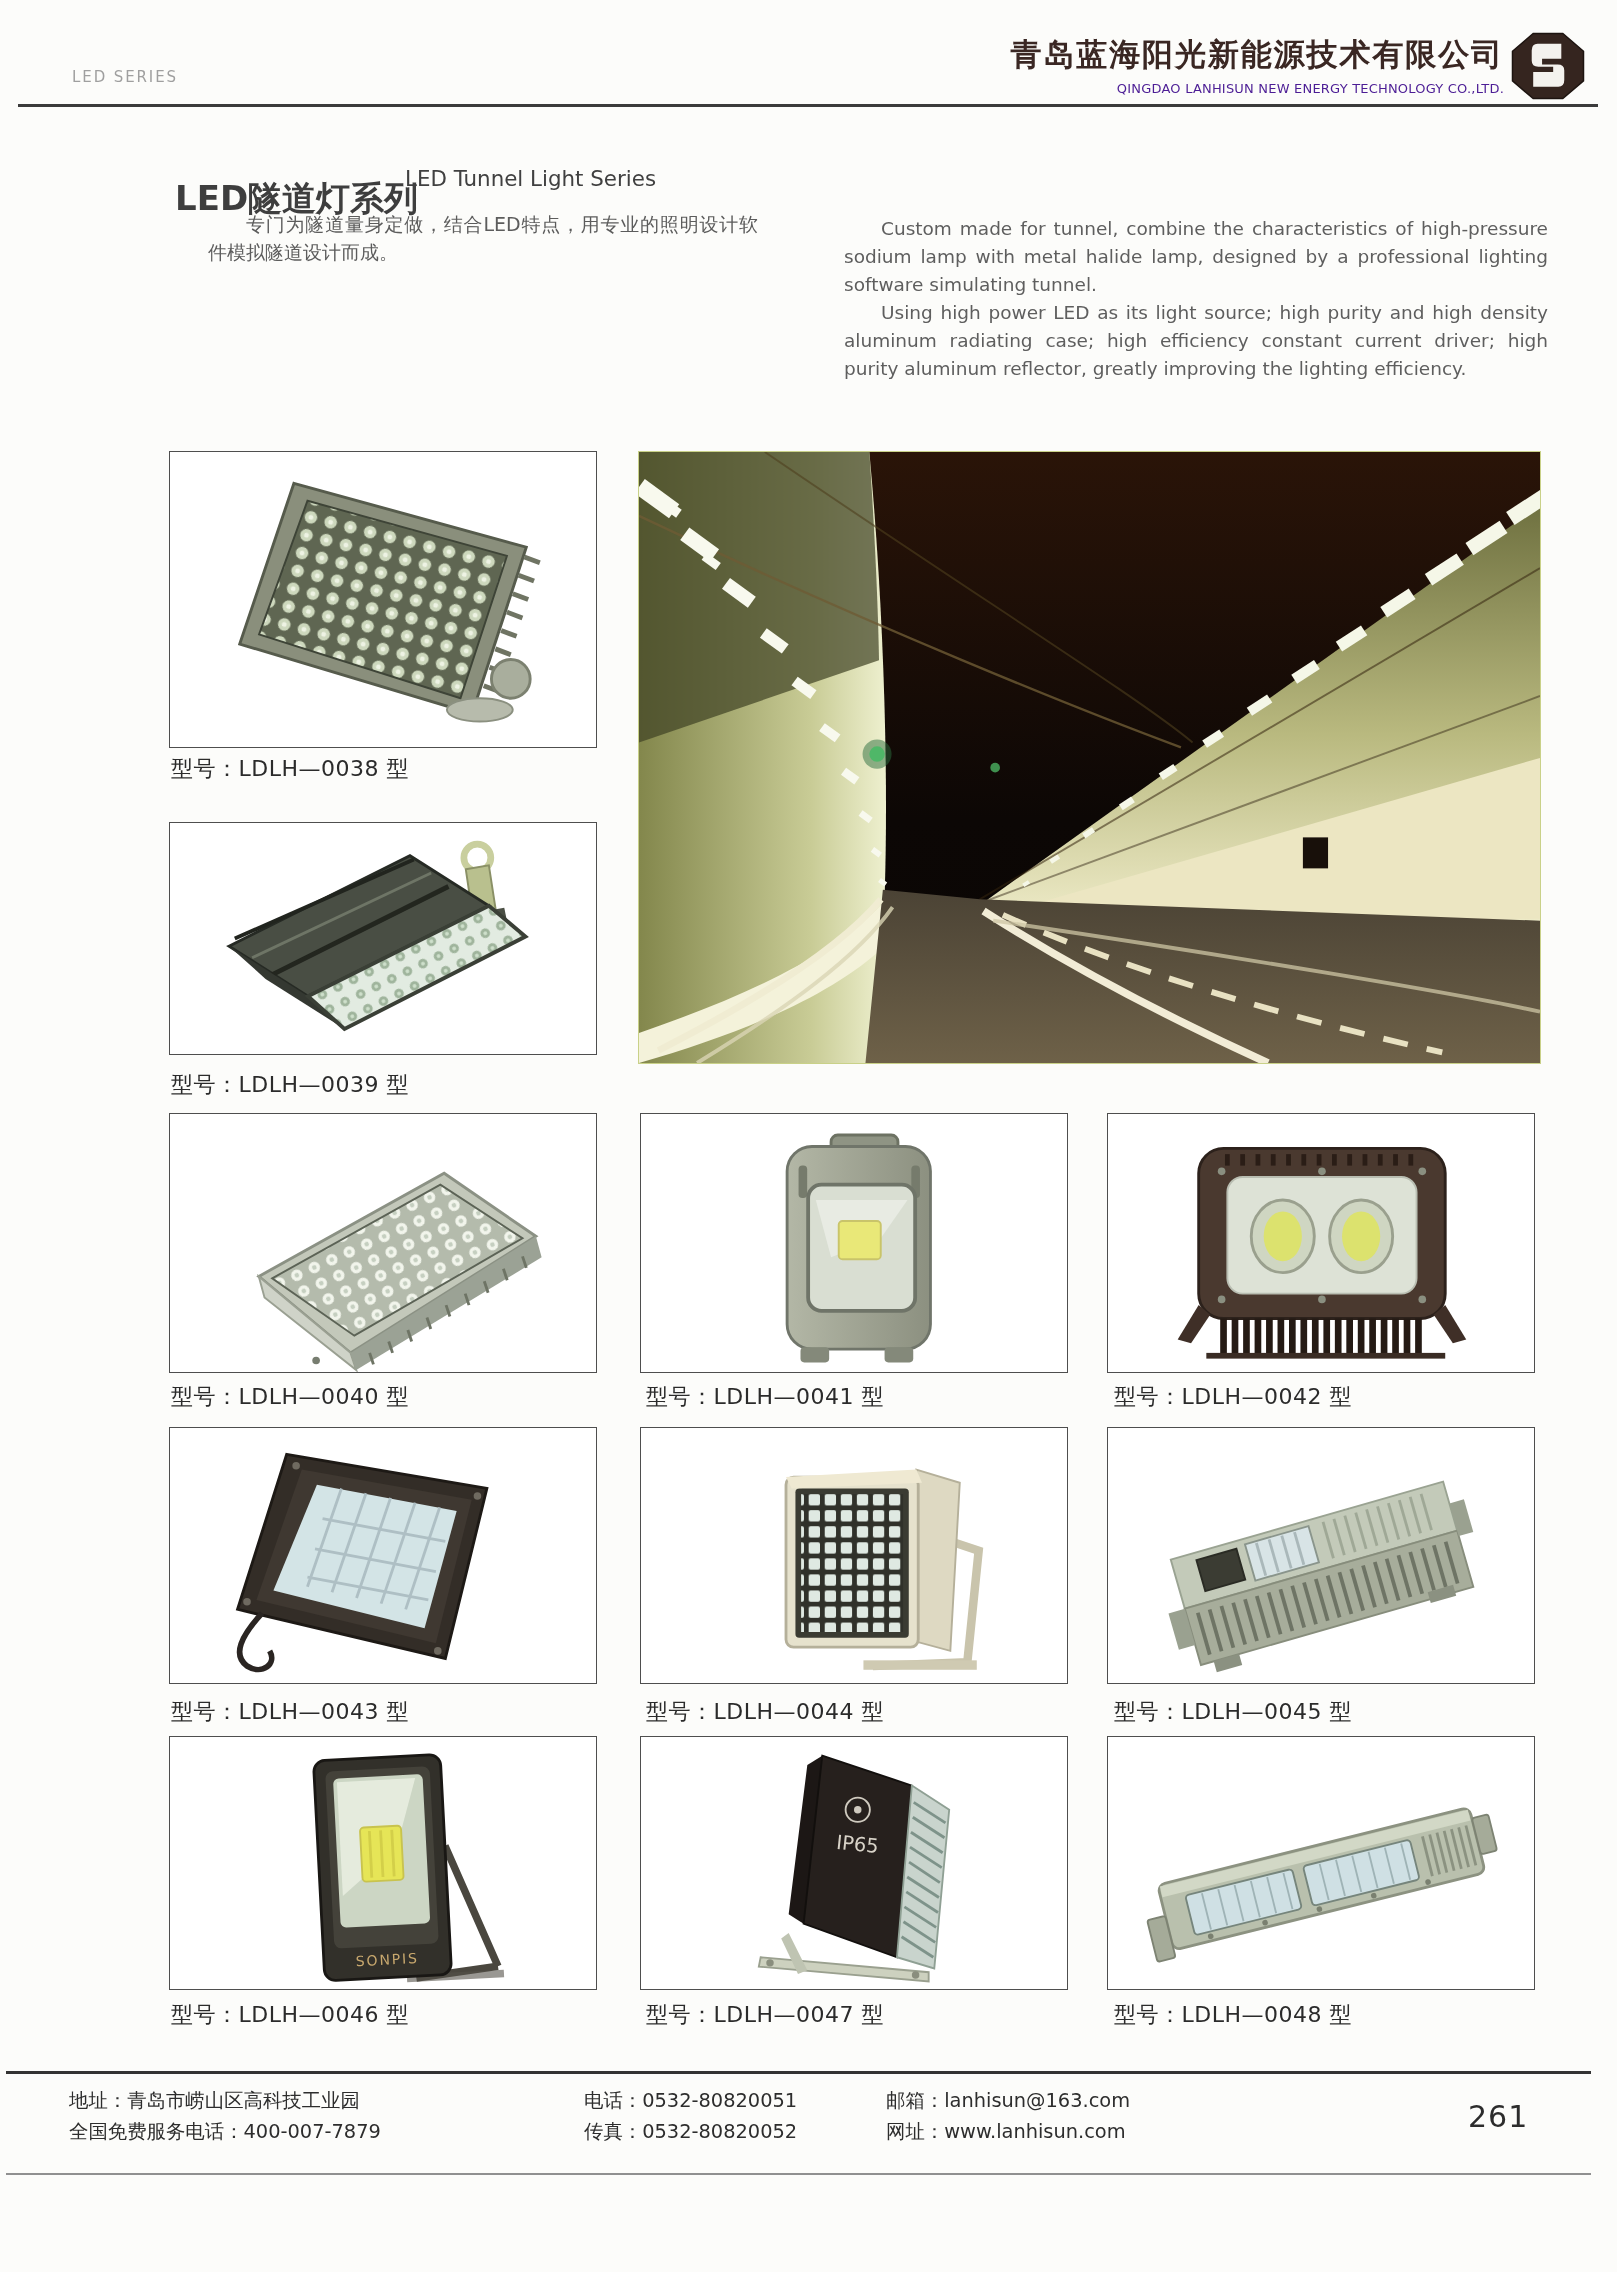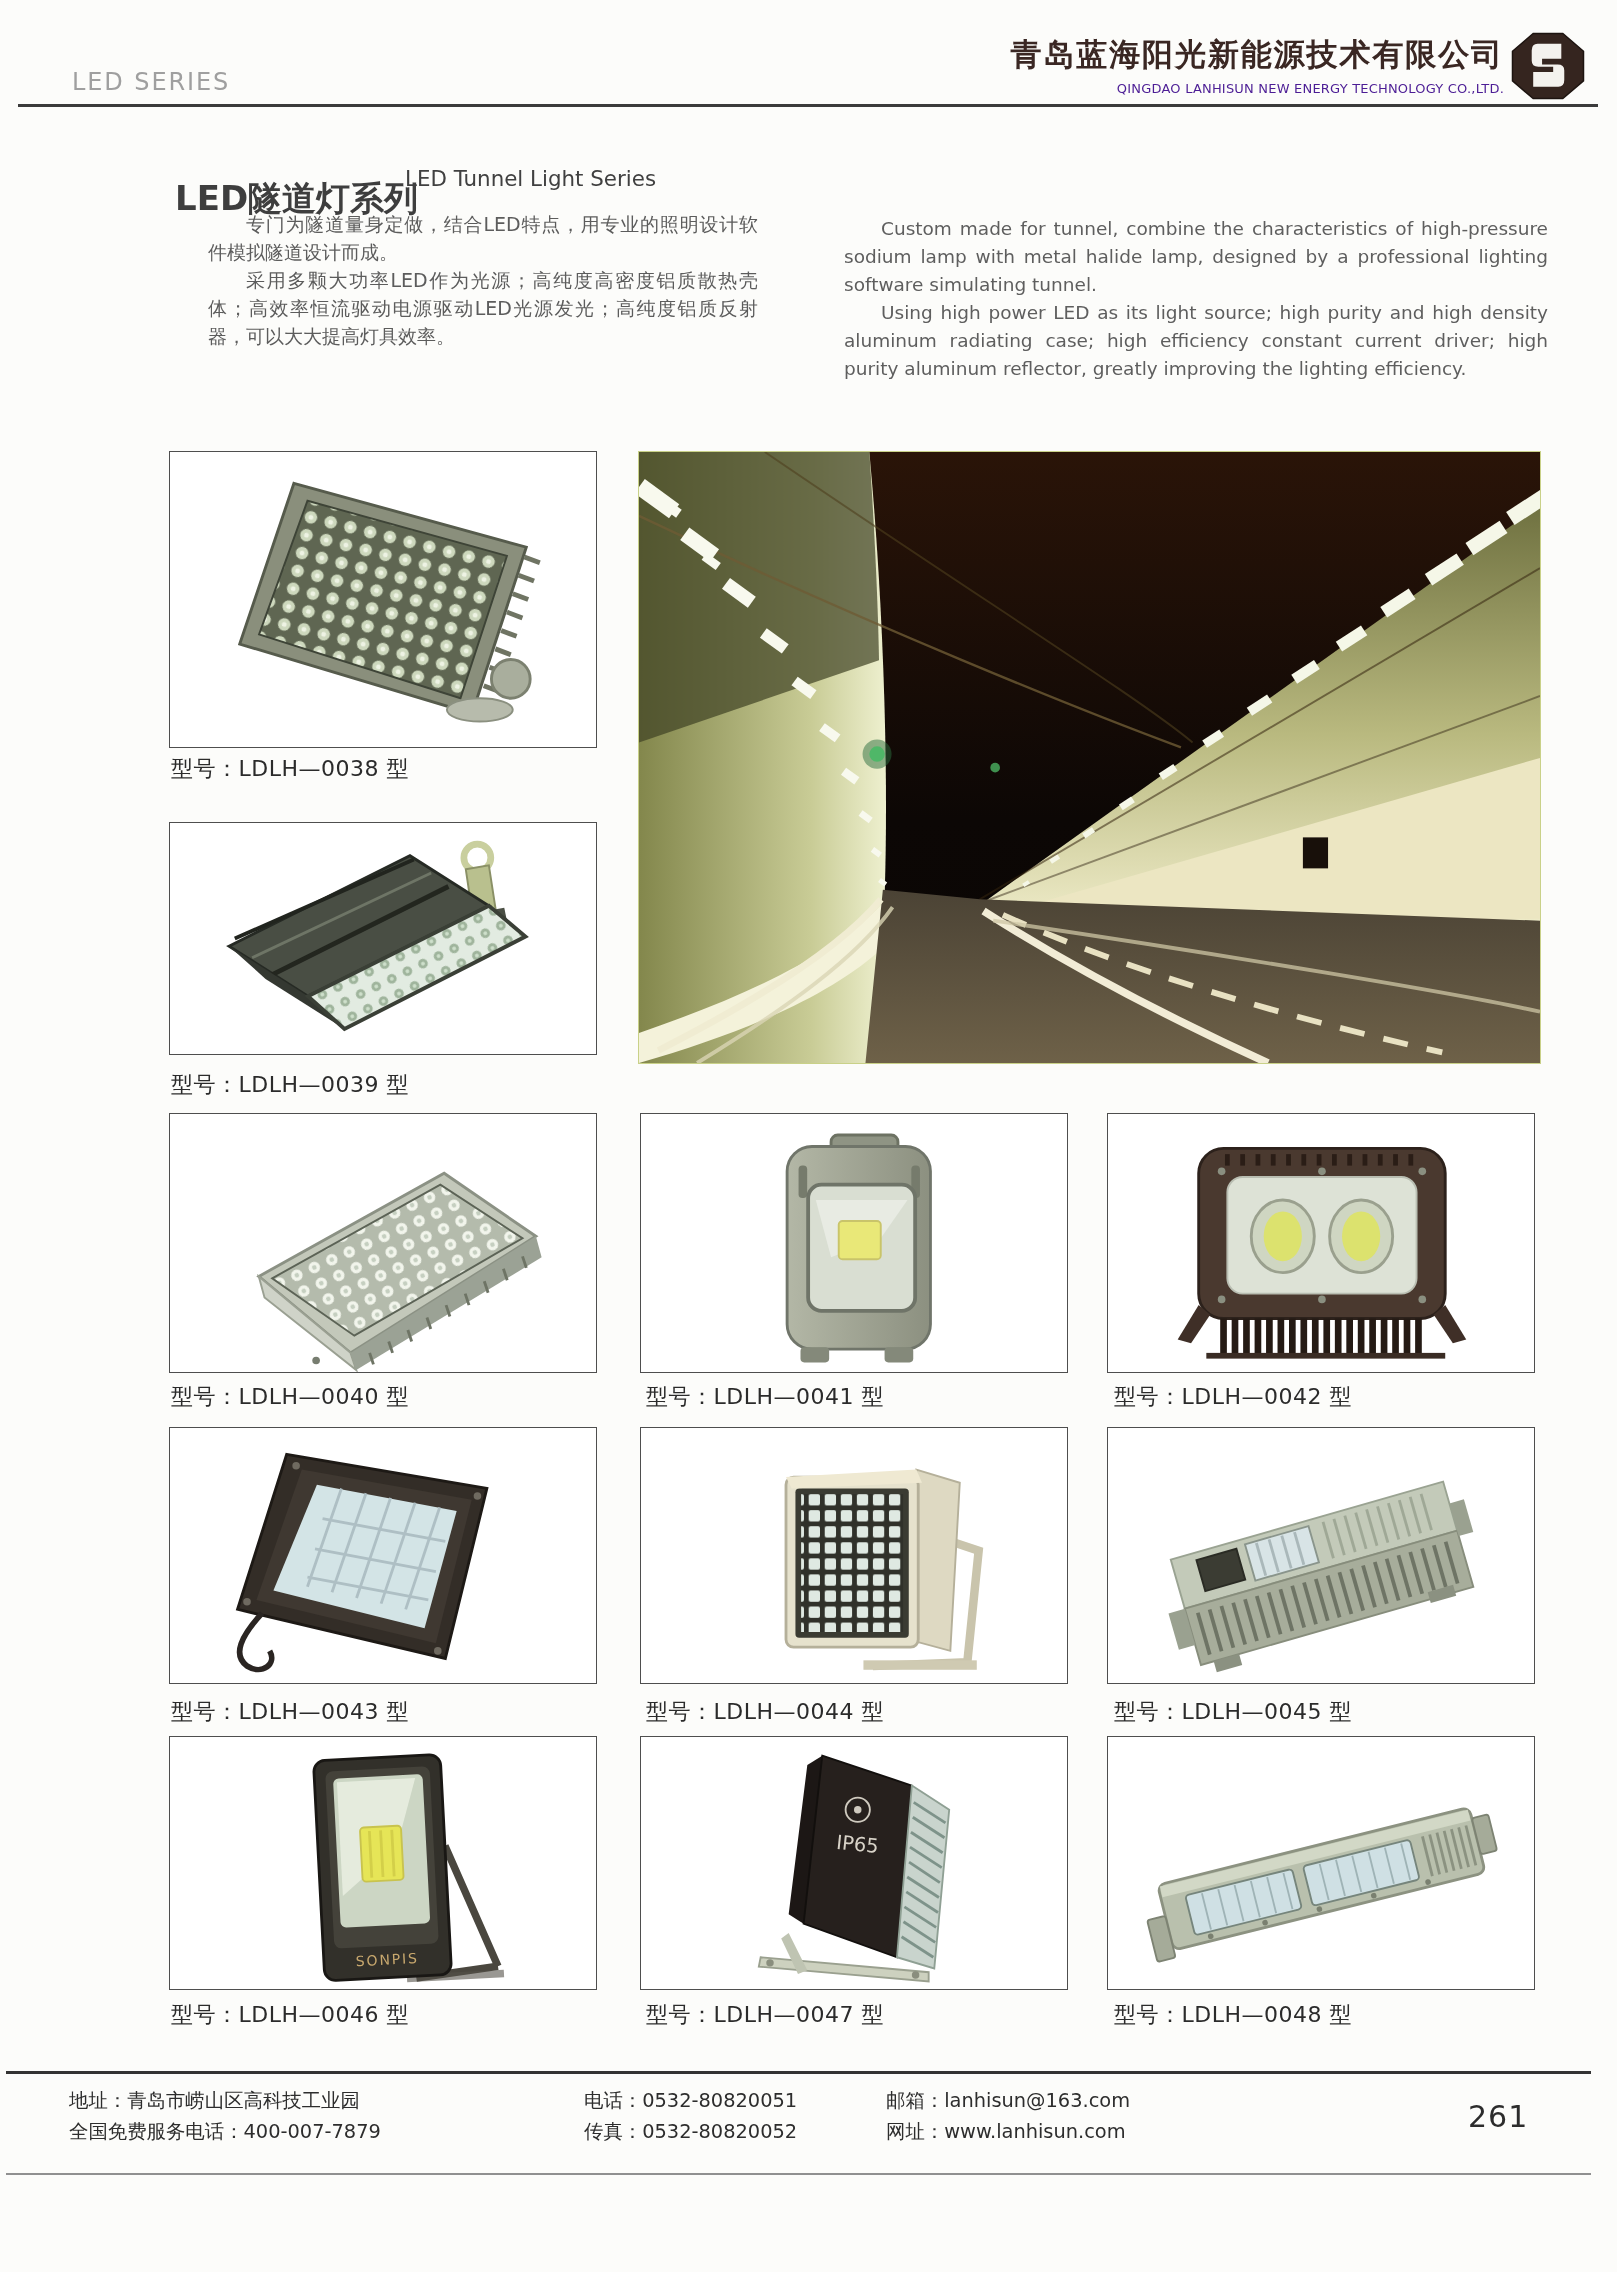--- a/index.html
+++ b/index.html
@@ -4,21 +4,21 @@
 <style>
   html,body { margin:0; padding:0; background:#e8e8e8; }
   .page {
     position:relative; width:1617px; height:2273px;
     background:#fcfcfa; overflow:hidden;
     font-family:"DejaVu Sans","Liberation Sans",sans-serif;
     color:#2d2d2d;
   }
   .abs { position:absolute; }
   
-  .series-label { left:72px; top:68px; font-size:24px; letter-spacing:1.9px; color:#9f9f9f; }
+  .series-label { left:72px; top:68px; font-size:15px; letter-spacing:1.9px; color:#9f9f9f; }
   .company-block { top:34px; right:113px; text-align:right; }
   .company-cn { font-size:31px; font-weight:bold; color:#3a2723; letter-spacing:1.9px; }
   .company-en { font-size:13px; color:#4c1d95; margin-top:5px; letter-spacing:0.2px; }
   .logo-box { top:32px; right:32px; width:74px; height:69px; }
   .header-rule { left:17.5px; top:104px; width:1580px; height:2.9px; background:#3b3b3b; }
   
   .title-cn { left:175px; top:160px; font-size:34px; font-weight:bold; color:#3e3e3e;margin-top:16px; }
   .title-en { left:405px; top:166px; font-size:21.4px; color:#404040; }
   .intro-cn { left:208px; top:210px; width:550px; font-size:19px; line-height:28px; color:#5c5c5c; text-align:justify; }
   .intro-en { left:844px; top:215px; width:704px; font-size:18.5px; line-height:28px; color:#5e5e5e; text-align:justify; }
@@ -55,21 +55,20 @@
     </svg>
   </div>
 
   <div class="abs header-rule"></div>
 
   <div class="abs title-cn">LED隧道灯系列</div>
   <div class="abs title-en">LED Tunnel Light Series</div>
 
   <div class="abs intro-cn">
     <p>专门为隧道量身定做，结合LED特点，用专业的照明设计软件模拟隧道设计而成。</p>
-    <p>采用多颗大功率LED作为光源；高纯度高密度铝质散热壳体；高效率恒流驱动电源驱动LED光源发光；高纯度铝质反射器，可以大大提高灯具效率。</p>
   </div>
   <div class="abs intro-en">
     <p>Custom made for tunnel, combine the characteristics of high-pressure sodium lamp with metal halide lamp, designed by a professional lighting software simulating tunnel.</p>
     <p>Using high power LED as its light source; high purity and high density aluminum radiating case; high efficiency constant current driver; high purity aluminum reflector, greatly improving the lighting efficiency.</p>
   </div>
 
   <div class="pbox" style="left:169px;top:451px;width:428px;height:297px">
     <svg viewBox="0 0 440 300">
       <defs>
         <pattern id="pg38" width="21" height="19" patternUnits="userSpaceOnUse" patternTransform="rotate(14)">

